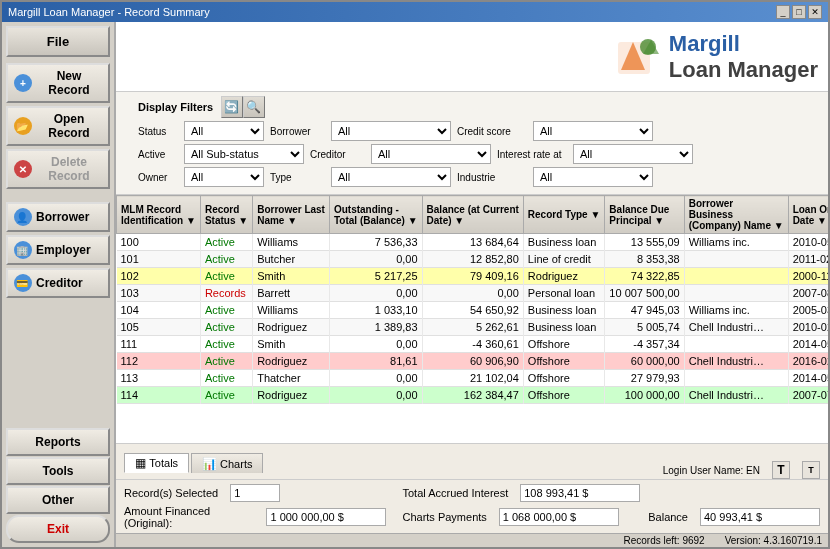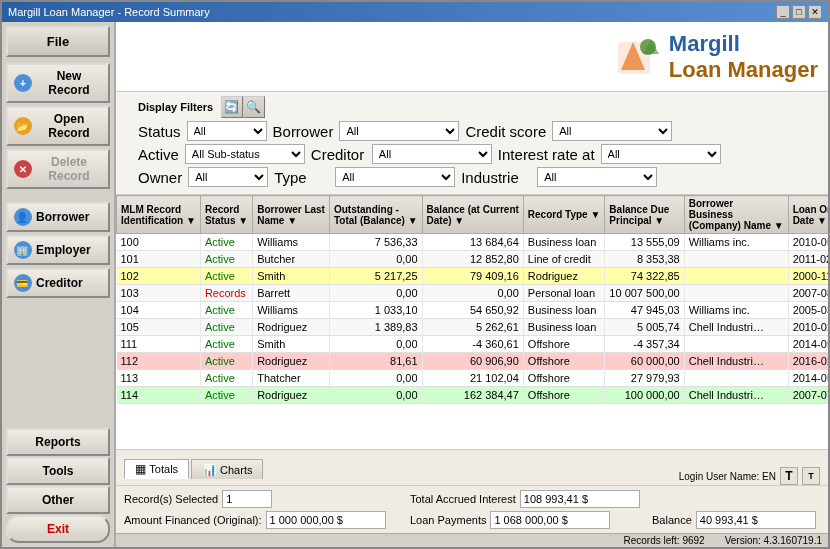--- a/index.html
+++ b/index.html
@@ -139,35 +139,35 @@
       height: 50px;
     }
     .logo-text h1 {
       font-size: 22px;
       font-weight: bold;
       color: #2a5fa5;
     }
     .logo-text h2 {
       font-size: 22px;
       font-weight: bold;
-      color: #a16207;
+      color: #404040;
     }
     .filters-section {
       padding: 4px 22px;
       background: #f5f3ee;
       border-bottom: 1px solid #ccc;
     }
     .filter-row {
       display: flex;
       align-items: center;
       gap: 6px;
       margin-bottom: 3px;
     }
     .filter-label {
-      font-size: 15px;
+      font-size: 10px;
       min-width: 40px;
     }
     .filter-select {
       height: 20px;
       font-size: 11px;
       border: 1px solid #aaa;
       background: white;
       padding: 1px 2px;
     }
     .filter-select-sm { width: 80px; }
@@ -251,21 +251,21 @@
     .tab-btn.active {
       background: white;
       border-bottom: 1px solid white;
       z-index: 1;
     }
     .tab-icon { font-size: 12px; }
     .login-area {
       font-size: 10px;
       display: flex;
       align-items: center;
-      gap: 4px;
+      gap: 12px;
       margin-top: 14px;
     }
     .text-size-btn {
       width: 18px;
       height: 18px;
       border: 1px solid #aaa;
       background: #e8e4dc;
       cursor: pointer;
       display: flex;
       align-items: center;
@@ -276,21 +276,21 @@
     .summary-area {
       padding: 4px 8px;
       display: grid;
       grid-template-columns: auto auto auto auto;
       gap: 3px 8px;
       font-size: 11px;
     }
     .summary-row {
       display: flex;
       align-items: center;
-      gap: 4px;
+      gap: 12px;
     }
     .summary-input {
       height: 18px;
       border: 1px solid #aaa;
       background: white;
       padding: 1px 3px;
       font-size: 11px;
       width: 120px;
     }
     .summary-input-sm {
@@ -577,21 +577,21 @@
             <input class="summary-input" value="108 993,41 $" style="">
           </div>
           <div></div>
 
           <div class="summary-row">
             <span>Amount Financed (Original):</span>
             <input class="summary-input" value="1 000 000,00 $" style="">
           </div>
           <div></div>
           <div class="summary-row">
-            <span>Loan Payments</span>
+            <span>Charts Payments</span>
             <input class="summary-input" value="1 068 000,00 $" style="">
           </div>
           <div class="summary-row">
             <span>Balance</span>
             <input class="summary-input" value="40 993,41 $" style="">
           </div>
         </div>
       </div>
 
       <div class="status-bar">

